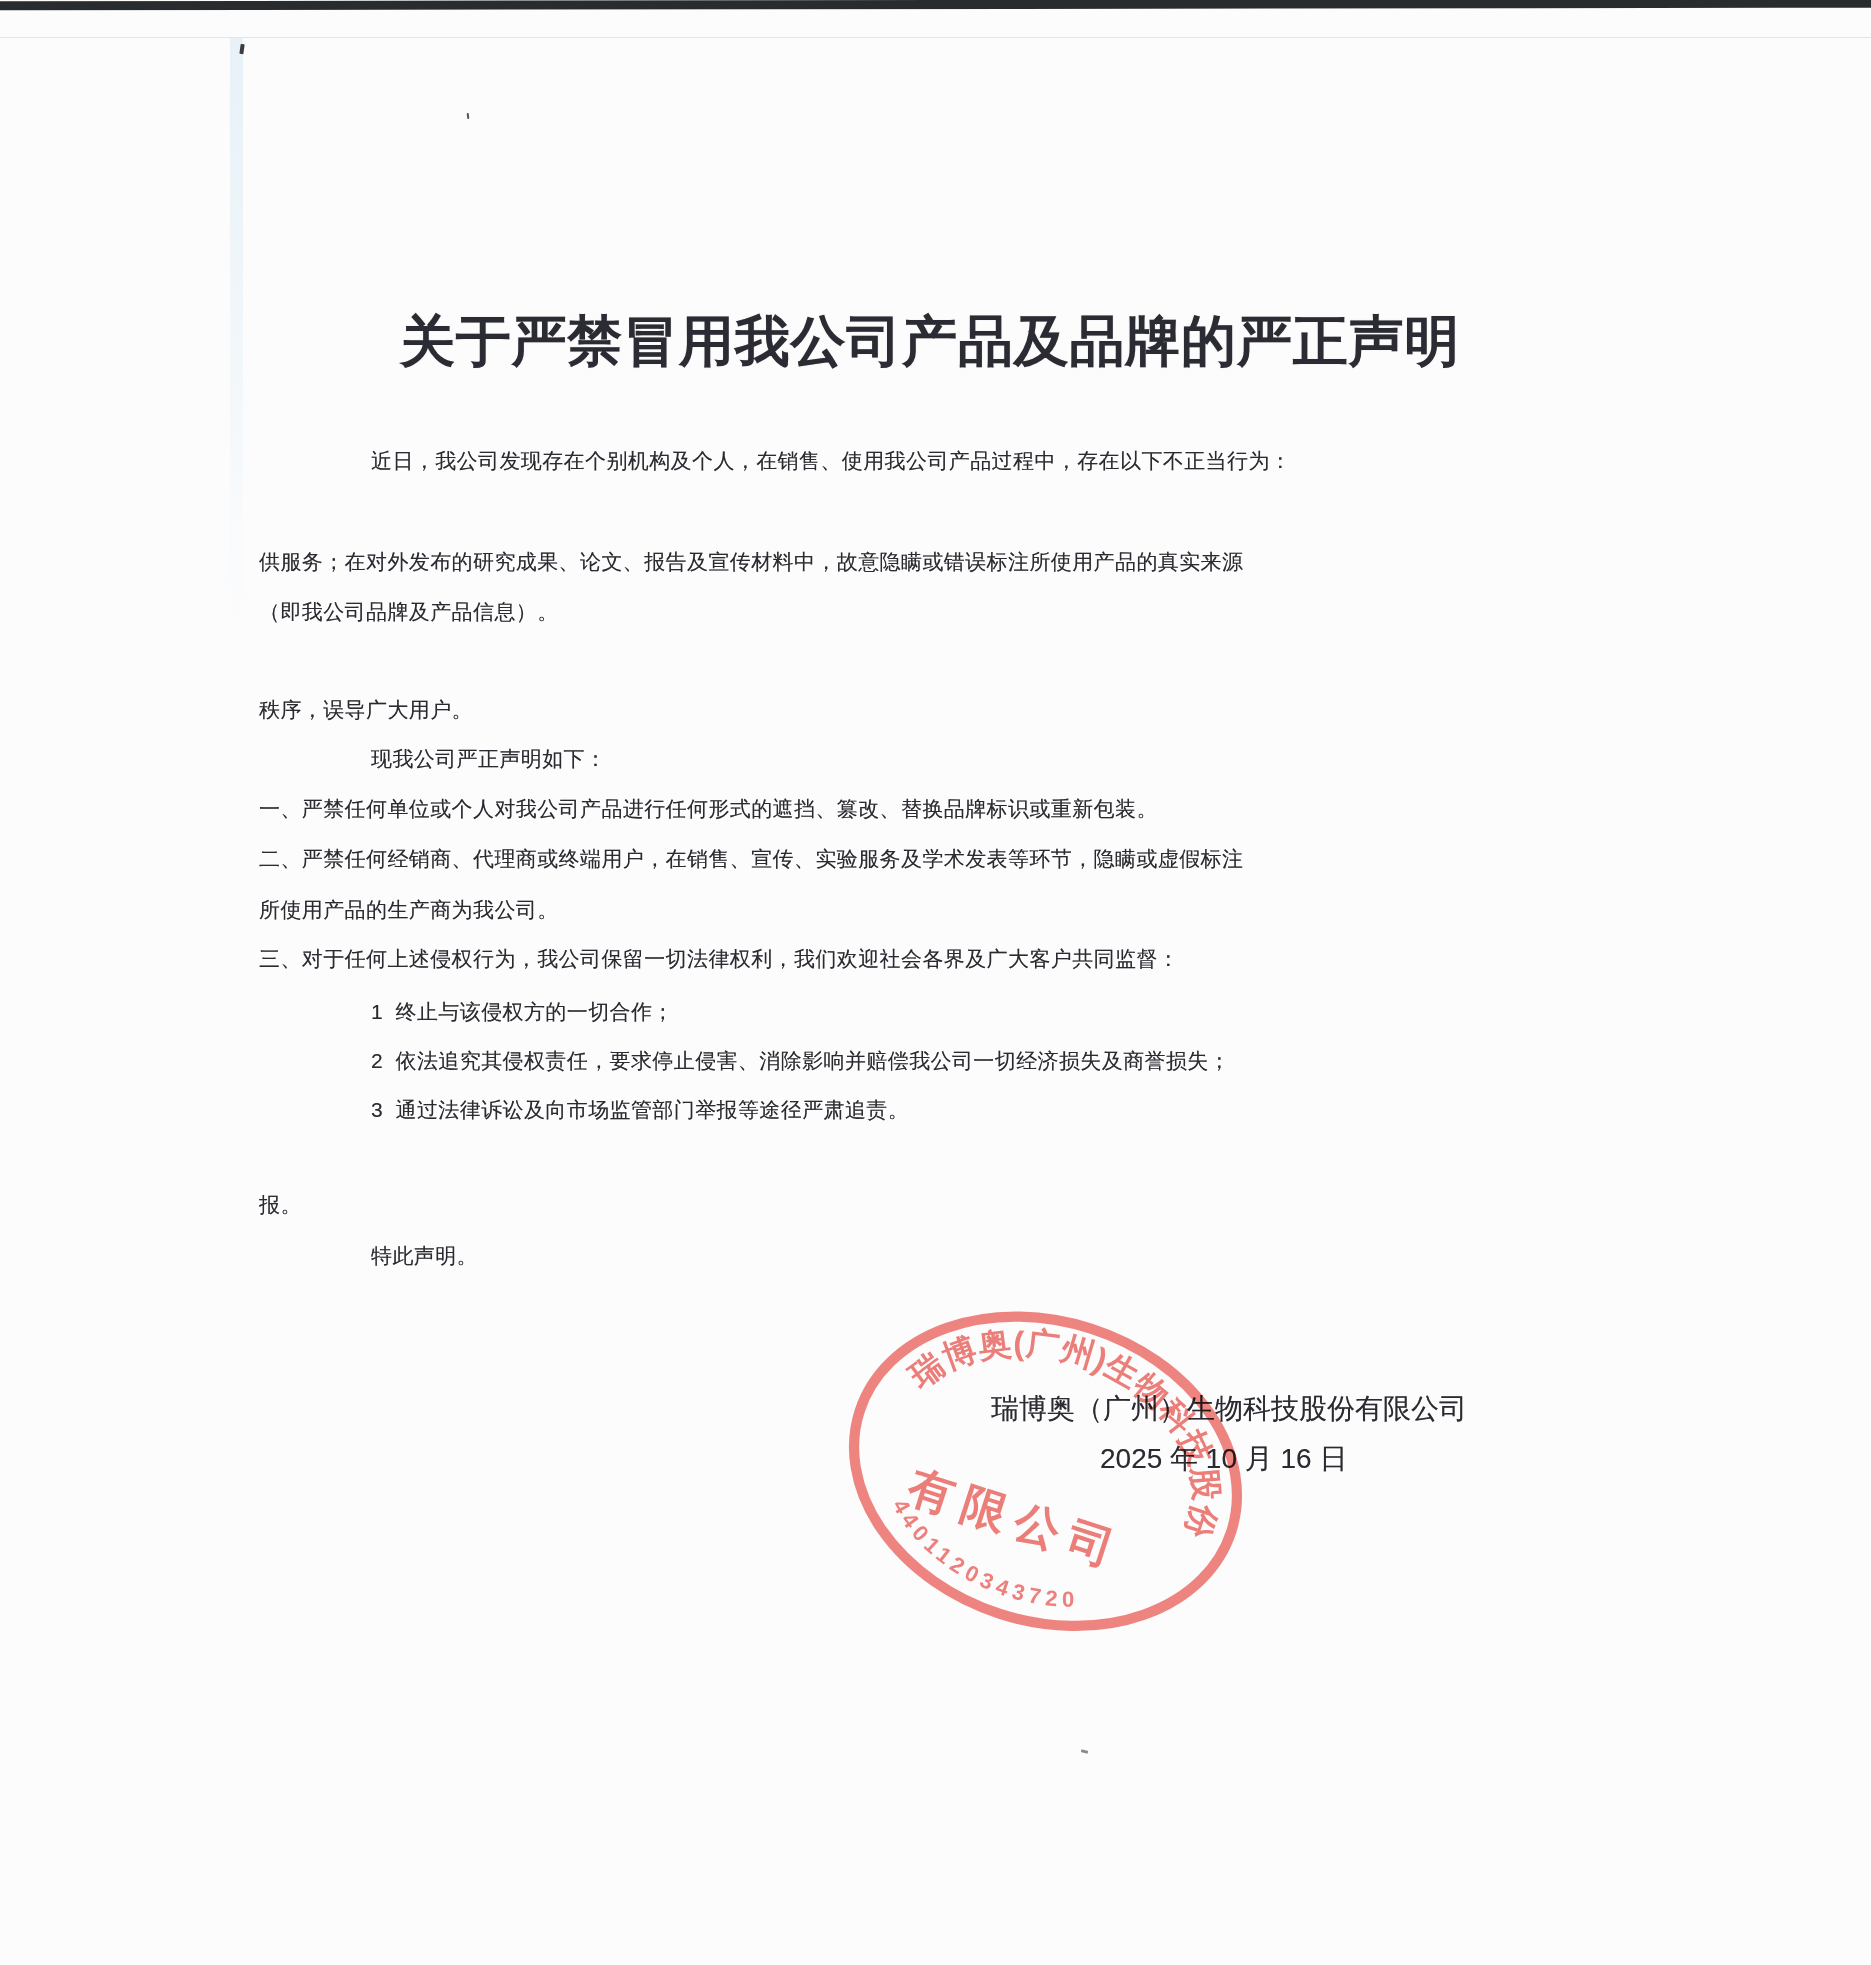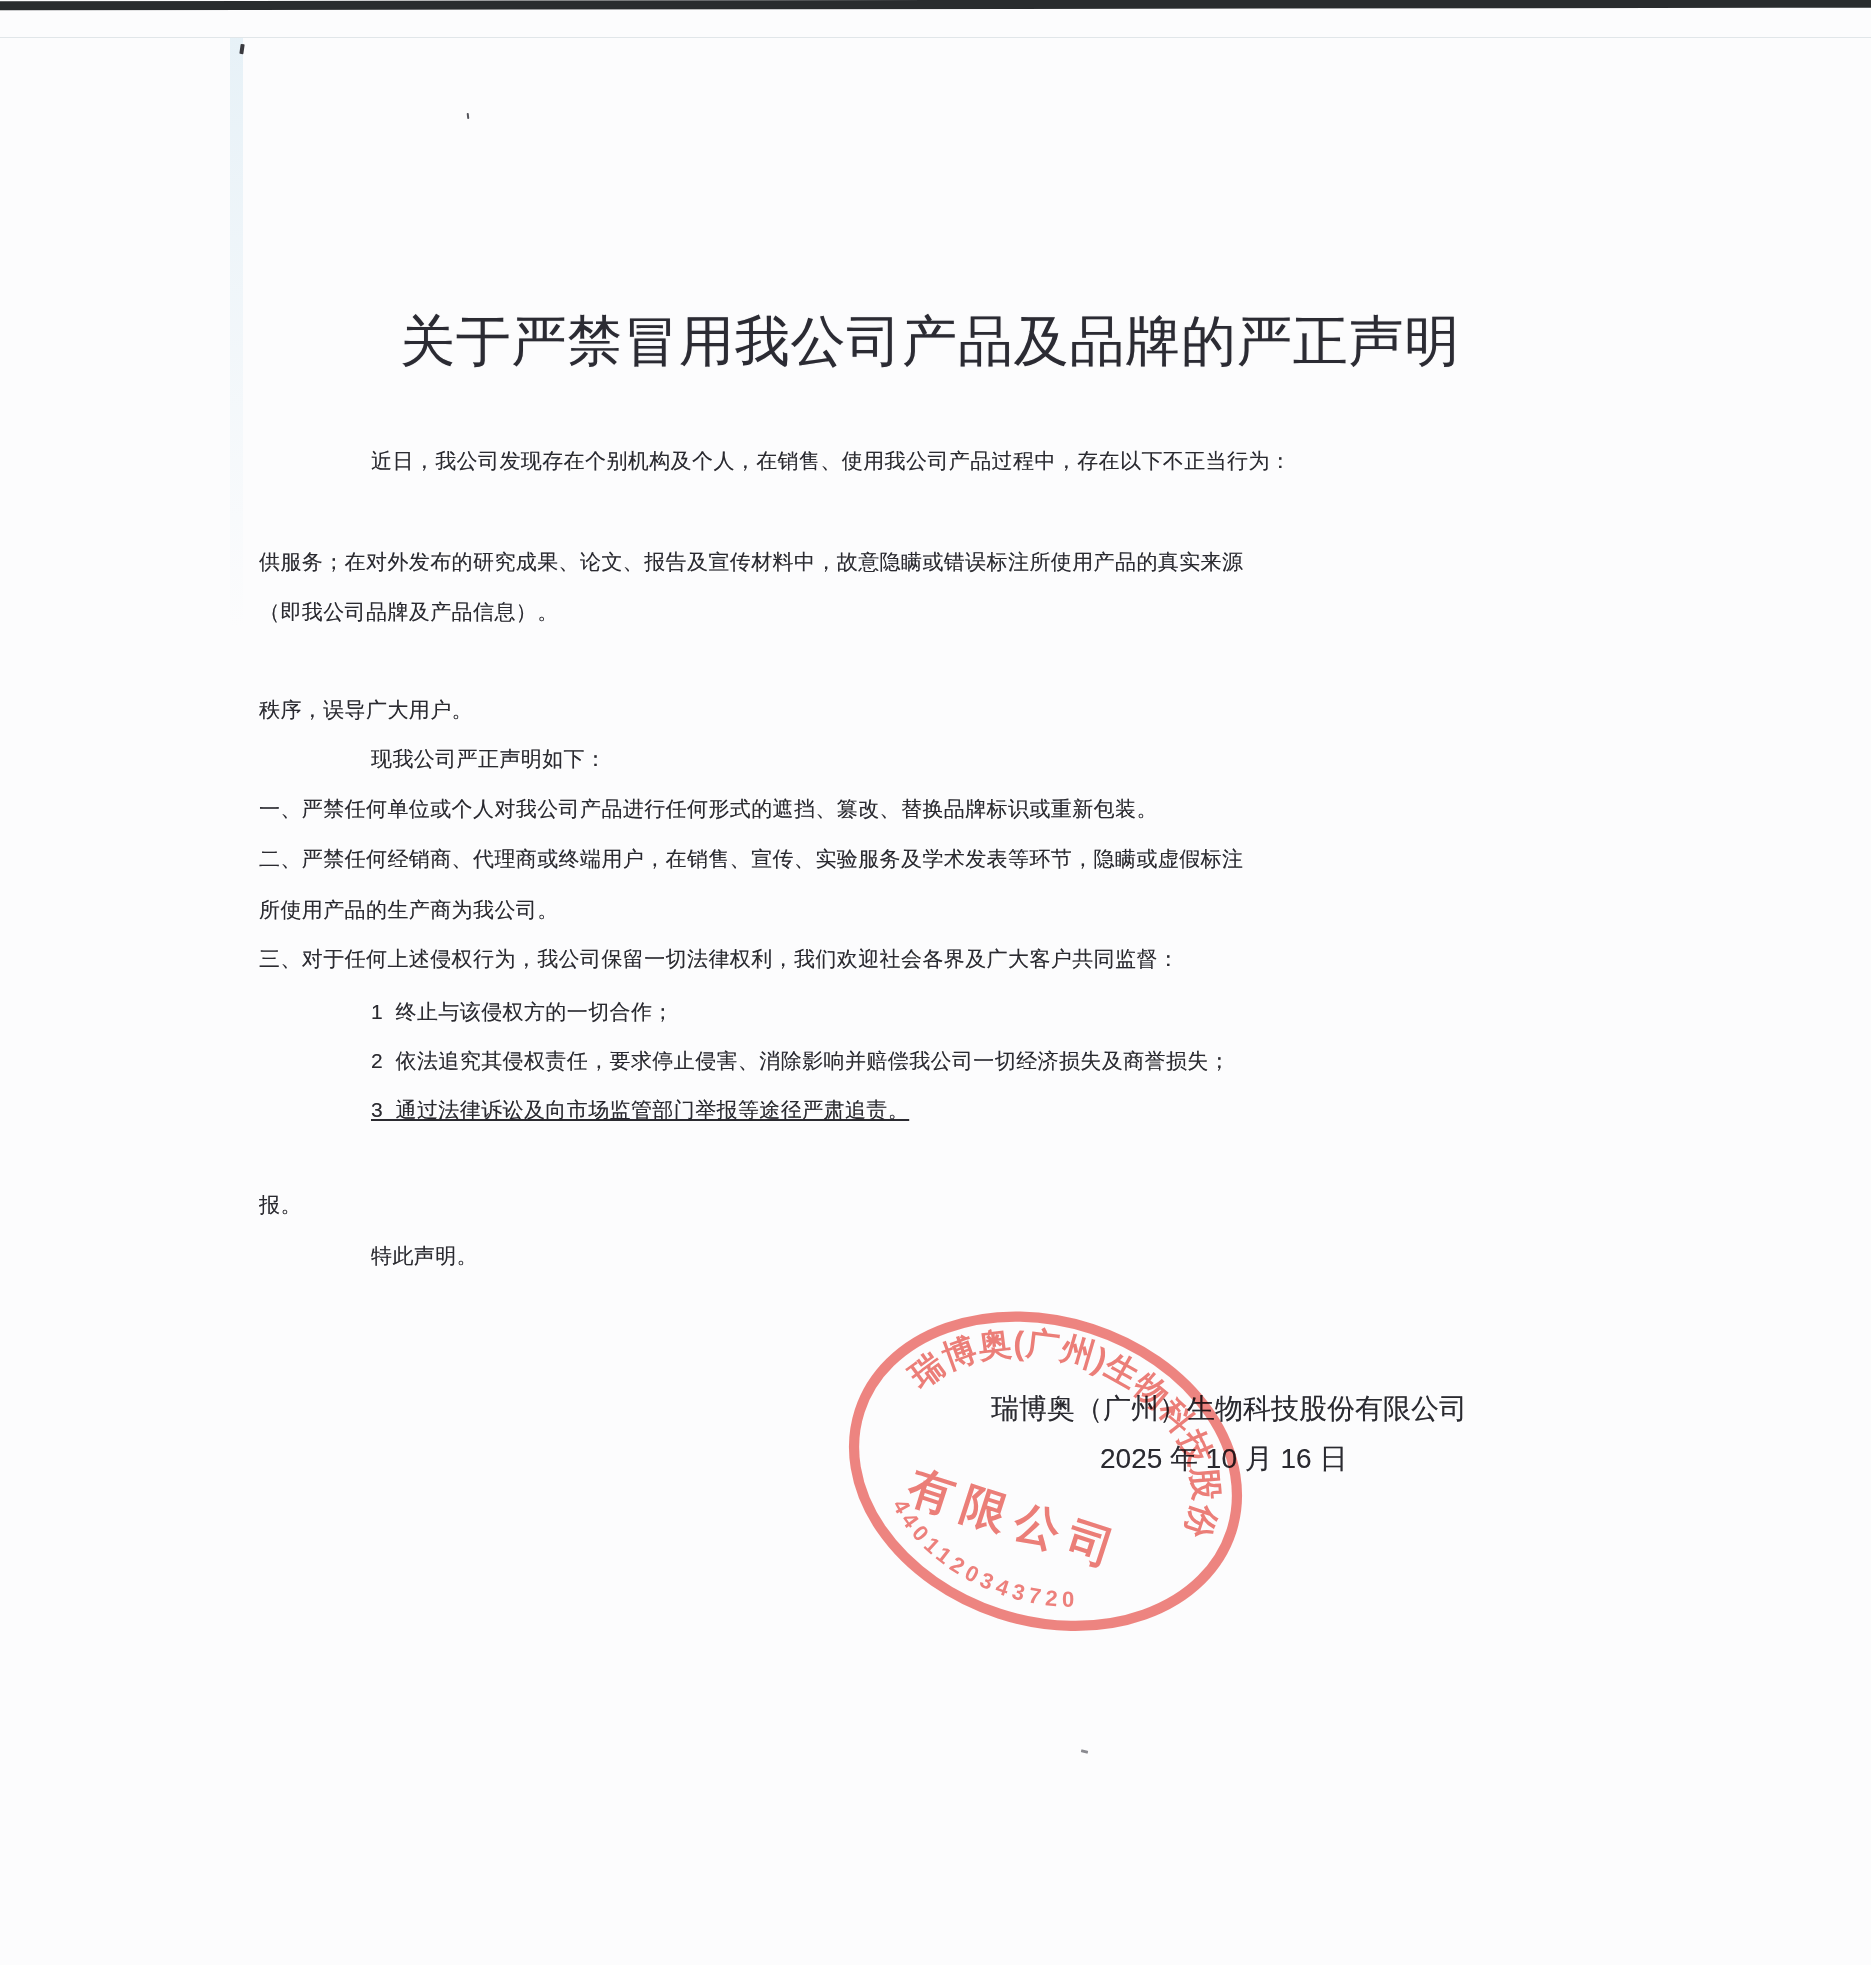--- a/index.html
+++ b/index.html
@@ -48,21 +48,21 @@
   .speck.s3 { left: 1081px; top: 1750px; width: 7px; height: 3.1px; background:#8a8a90; transform: rotate(14deg); }
 
   
   .doc-title {
     position: absolute;
     left: 0; right: 12px;
     top: 312px;
     text-align: center;
     font-size: 55px;
     line-height: 59px;
-    font-weight: 400;
+    font-weight: 700;
     letter-spacing: 0.8px;
     color: #2b2b33;
     text-shadow: 0 0 0.8px rgba(43,43,51,0.35);
   }
   .line {
     position: absolute;
     font-size: 21px;
     line-height: 34px;
     letter-spacing: 0.4px;
     white-space: pre;
@@ -111,21 +111,21 @@
   <div class="line" style="left:259px;  top:545px;">供服务；在对外发布的研究成果、论文、报告及宣传材料中，故意隐瞒或错误标注所使用产品的真实来源</div>
   <div class="line" style="left:259px;  top:595px;">（即我公司品牌及产品信息）。</div>
   <div class="line" style="left:259px;  top:693px;">秩序，误导广大用户。</div>
   <div class="line" style="left:371px;  top:742px;">现我公司严正声明如下：</div>
   <div class="line" style="left:259px;  top:792px;">一、严禁任何单位或个人对我公司产品进行任何形式的遮挡、篡改、替换品牌标识或重新包装。</div>
   <div class="line" style="left:259px;  top:842px;">二、严禁任何经销商、代理商或终端用户，在销售、宣传、实验服务及学术发表等环节，隐瞒或虚假标注</div>
   <div class="line" style="left:259px;  top:893px;">所使用产品的生产商为我公司。</div>
   <div class="line" style="left:259px;  top:942px;">三、对于任何上述侵权行为，我公司保留一切法律权利，我们欢迎社会各界及广大客户共同监督：</div>
   <div class="line" style="left:371px;  top:995px;">1  终止与该侵权方的一切合作；</div>
   <div class="line" style="left:371px;  top:1044px;">2  依法追究其侵权责任，要求停止侵害、消除影响并赔偿我公司一切经济损失及商誉损失；</div>
-  <div class="line" style="left:371px;  top:1093px;text-decoration:underline;">3  通过法律诉讼及向市场监管部门举报等途径严肃追责。</div>
+  <div class="line" style="left:371px;  top:1093px;">3  通过法律诉讼及向市场监管部门举报等途径严肃追责。</div>
   <div class="line" style="left:259px;  top:1188px;">报。</div>
   <div class="line" style="left:371px;  top:1239px;">特此声明。</div>
 
   <div class="sig" style="left:991px; top:1392px;">瑞博奥（广州）生物科技股份有限公司</div>
   <div class="sig" style="left:1100px; top:1442px;">2025 年 10 月 16 日</div>
 
   <svg id="seal" viewBox="0 0 1160 1000">
     <defs>
       <path id="arcTop" d="M -364.6 -97.8 A 388 286 0 0 1 379.5 59.5" fill="none"></path>
       <path id="arcBottom" d="M -353.9 191.6 A 432 334 0 0 0 266.0 263.2" fill="none"></path>

